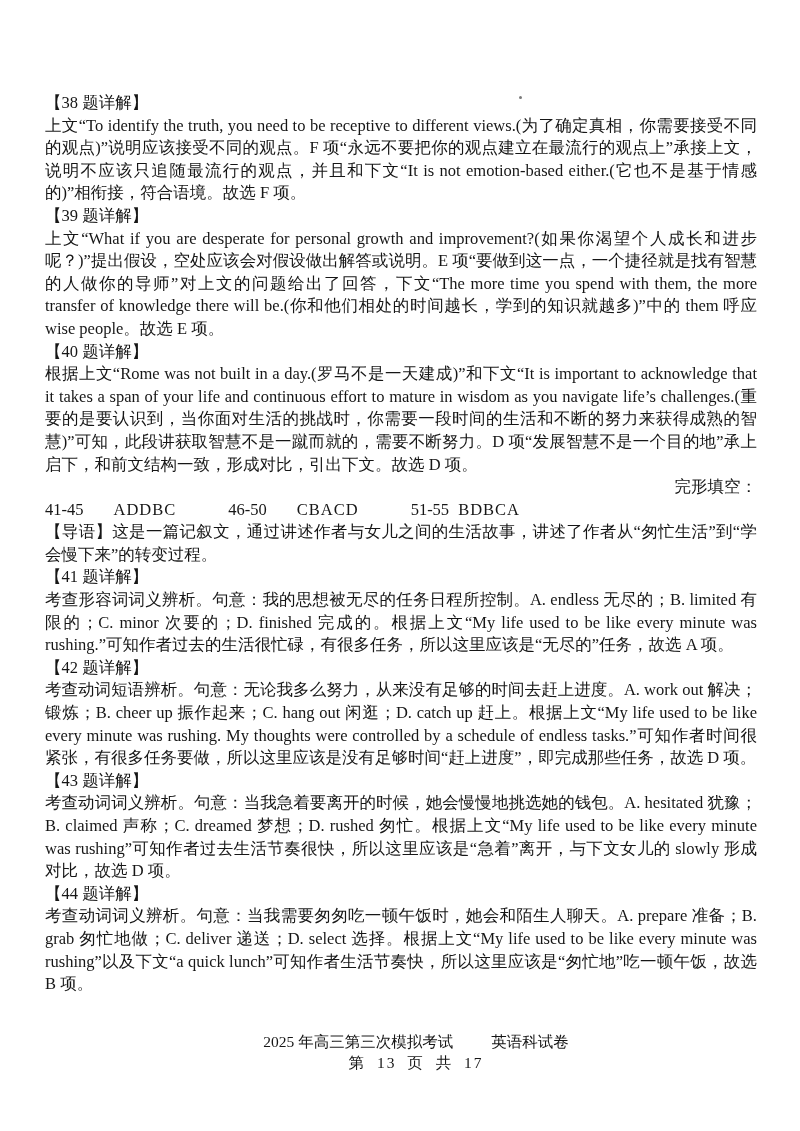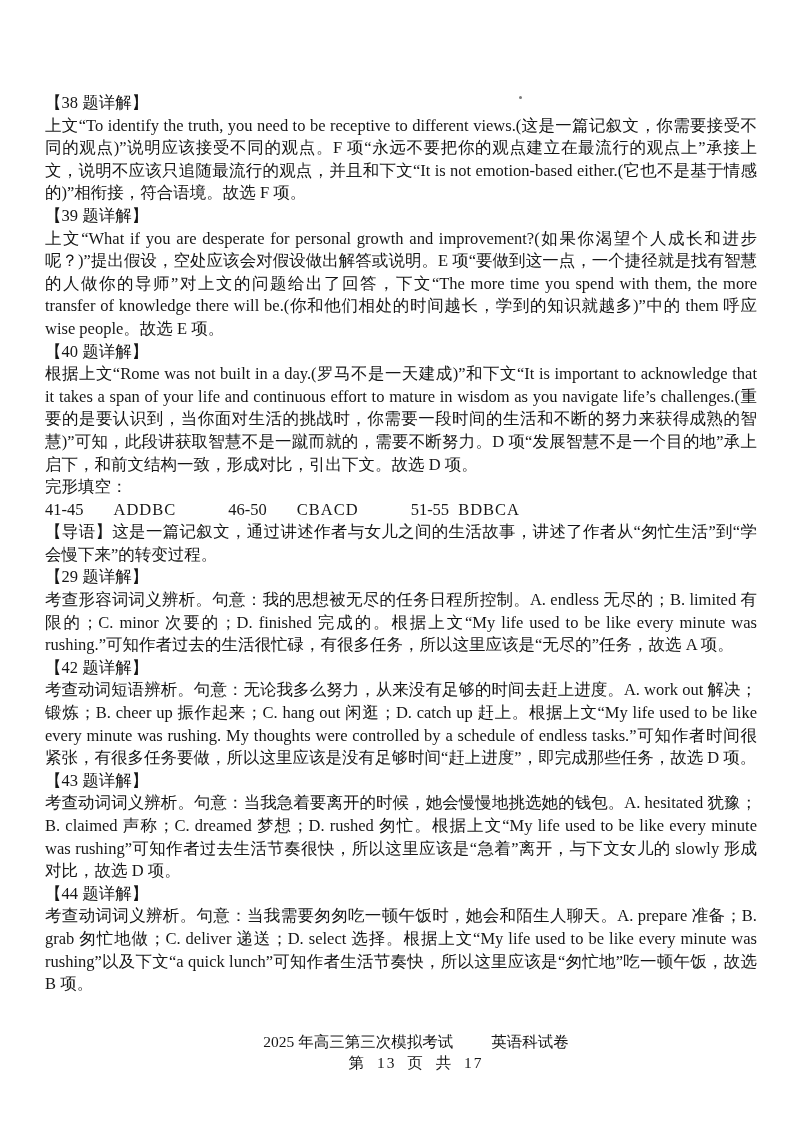--- a/index.html
+++ b/index.html
@@ -17,21 +17,21 @@
   .content {
     position: absolute;
     left: 45px;
     top: 92px;
     width: 712px;
     font-size: 16.5px;
     line-height: 22.6px;
   }
   .sec-heading { text-align: left; font-weight: normal; font-size: inherit; }
   .sec-body { text-align: justify; }
-  .cloze-label { text-align: left; }
+  .cloze-label { text-align: right; }
   .answers-row { display: flex; align-items: baseline; gap: 8px; }
   .ans-group { display: flex; }
   .ans-group + .ans-group { margin-left: 44px; }
   .ans-letters { margin-left: 30px; letter-spacing: 1px; }
   .ans-group:last-child .ans-letters { margin-left: 9px; }
   .cloze-intro { text-align: justify; }
   .footer {
     position: absolute;
     left: 16px;
     top: 1031px;
@@ -55,21 +55,21 @@
 </head>
 <body>
 
 <div class="page">
   <div class="speck"></div>
 
   <div class="content">
 
     <section>
       <div class="sec-heading">【38 题详解】</div>
-      <p class="sec-body">上文“To identify the truth, you need to be receptive to different views.(这是一篇记叙文，你需要接受不同的观点)”说明应该接受不同的观点。F 项“永远不要把你的观点建立在最流行的观点上”承接上文，说明不应该只追随最流行的观点，并且和下文“It is not emotion-based either.(它也不是基于情感的)”相衔接，符合语境。故选 F 项。</p>
+      <p class="sec-body">上文“To identify the truth, you need to be receptive to different views.(为了确定真相，你需要接受不同的观点)”说明应该接受不同的观点。F 项“永远不要把你的观点建立在最流行的观点上”承接上文，说明不应该只追随最流行的观点，并且和下文“It is not emotion-based either.(它也不是基于情感的)”相衔接，符合语境。故选 F 项。</p>
     </section>
 
     <section>
       <div class="sec-heading">【39 题详解】</div>
       <p class="sec-body">上文“What if you are desperate for personal growth and improvement?(如果你渴望个人成长和进步呢？)”提出假设，空处应该会对假设做出解答或说明。E 项“要做到这一点，一个捷径就是找有智慧的人做你的导师”对上文的问题给出了回答，下文“The more time you spend with them, the more transfer of knowledge there will be.(你和他们相处的时间越长，学到的知识就越多)”中的 them 呼应 wise people。故选 E 项。</p>
     </section>
 
     <section>
       <div class="sec-heading">【40 题详解】</div>
       <p class="sec-body">根据上文“Rome was not built in a day.(罗马不是一天建成)”和下文“It is important to acknowledge that it takes a span of your life and continuous effort to mature in wisdom as you navigate life’s challenges.(重要的是要认识到，当你面对生活的挑战时，你需要一段时间的生活和不断的努力来获得成熟的智慧)”可知，此段讲获取智慧不是一蹴而就的，需要不断努力。D 项“发展智慧不是一个目的地”承上启下，和前文结构一致，形成对比，引出下文。故选 D 项。</p>
@@ -88,21 +88,21 @@
       </span>
       <span class="ans-group">
         <span class="ans-range">51-55</span>
         <span class="ans-letters">BDBCA</span>
       </span>
     </div>
 
     <p class="cloze-intro">【导语】这是一篇记叙文，通过讲述作者与女儿之间的生活故事，讲述了作者从“匆忙生活”到“学会慢下来”的转变过程。</p>
 
     <section>
-      <div class="sec-heading">【29 题详解】</div>
+      <div class="sec-heading">【41 题详解】</div>
       <p class="sec-body">考查形容词词义辨析。句意：我的思想被无尽的任务日程所控制。A. endless 无尽的；B. limited 有限的；C. minor 次要的；D. finished 完成的。根据上文“My life used to be like every minute was rushing.”可知作者过去的生活很忙碌，有很多任务，所以这里应该是“无尽的”任务，故选 A 项。</p>
     </section>
 
     <section>
       <div class="sec-heading">【42 题详解】</div>
       <p class="sec-body">考查动词短语辨析。句意：无论我多么努力，从来没有足够的时间去赶上进度。A. work out 解决；锻炼；B. cheer up 振作起来；C. hang out 闲逛；D. catch up 赶上。根据上文“My life used to be like every minute was rushing. My thoughts were controlled by a schedule of endless tasks.”可知作者时间很紧张，有很多任务要做，所以这里应该是没有足够时间“赶上进度”，即完成那些任务，故选 D 项。</p>
     </section>
 
     <section>
       <div class="sec-heading">【43 题详解】</div>

